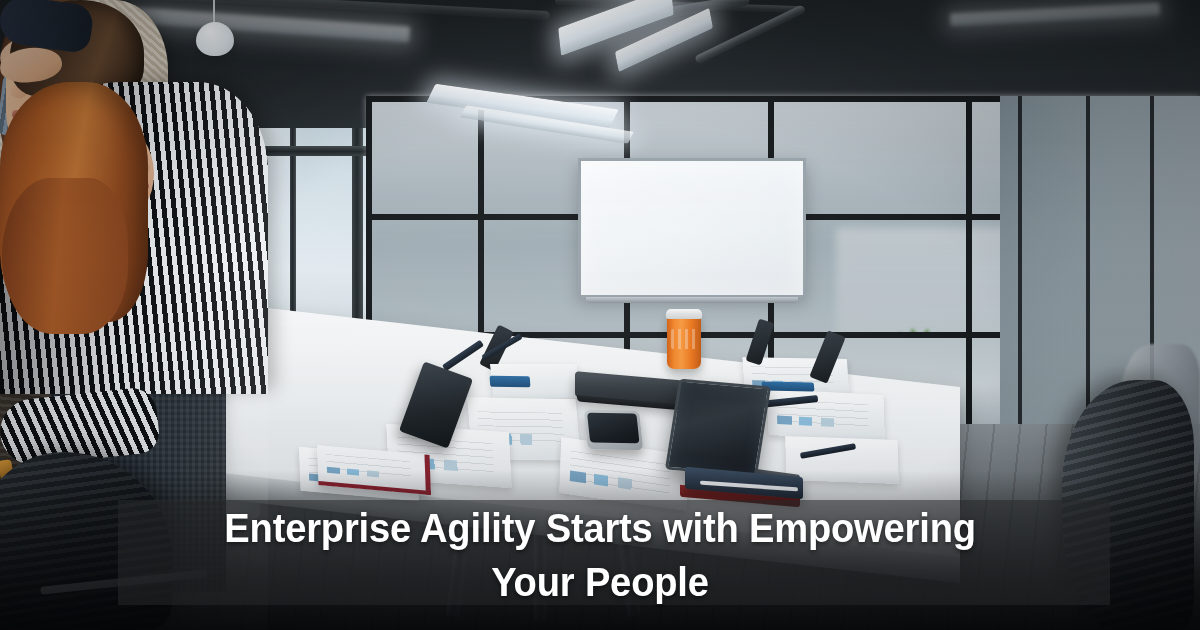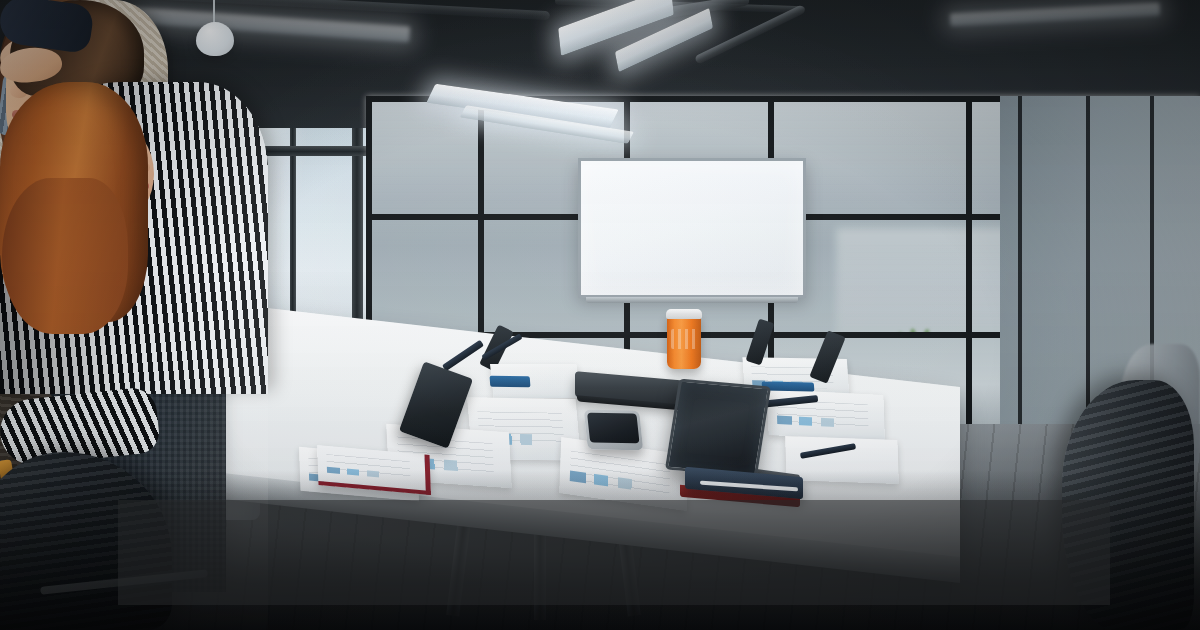--- a/index.html
+++ b/index.html
@@ -859,14 +859,18 @@
     <div class="chair-right"></div>
     <div class="chair-fg-left"></div>
     <div class="chair-fg-left-frame"></div>
 
     <div class="floor-dark"></div>
     <div class="cool-grade"></div>
     <div class="vignette"></div>
   </div>
 
   <div class="title-band"></div>
+  <div class="title-wrap">
+    <div class="title-line">Enterprise Agility Starts with Empowering</div>
+    <div class="title-line">Your People</div>
+  </div>
 
 </div>
 
 </body></html>

